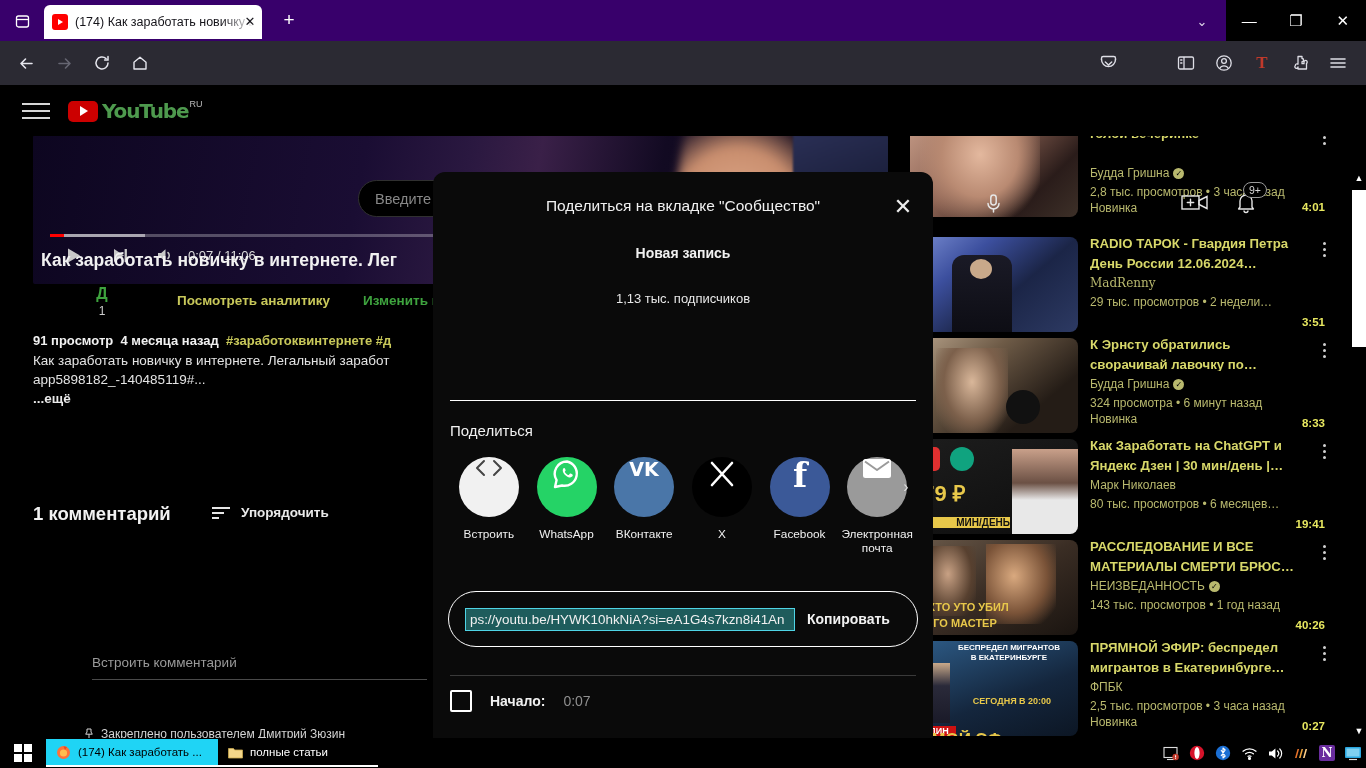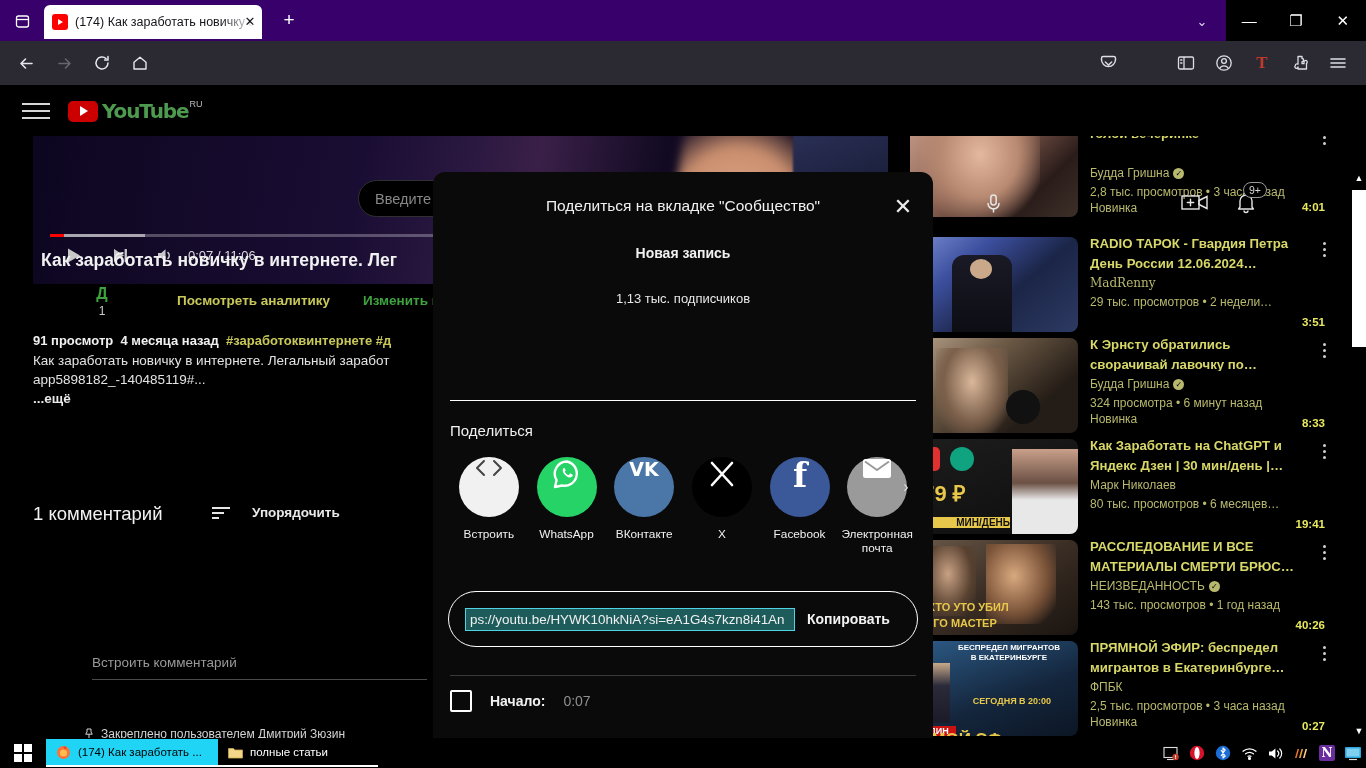--- a/index.html
+++ b/index.html
@@ -88,22 +88,22 @@
   #chan-sub{ position:absolute; left:52px; top:19px; width:34px; text-align:center; color:#ccc; font-size:12px; }
   #analytics-link{ position:absolute; left:144px; top:8px; font-size:13.5px; font-weight:700; color:#c8c85a; }
   #editvideo-link{ position:absolute; left:330px; top:8px; font-size:13.5px; font-weight:700; color:#3ea33e; white-space:nowrap; }
   #descbox{ position:absolute; left:33px; top:248px; width:420px; }
   #descbox .metaline{ font-size:13px; font-weight:700; color:#f1f1f1; white-space:nowrap; overflow:hidden; }
   #descbox .metaline .tags{ color:#c8c85a; }
   #descbox .dline{ font-size:13.5px; color:#e3e3e3; line-height:19px; white-space:nowrap; overflow:hidden;}
   #descbox .more{ font-size:13.5px; font-weight:700; color:#e9e9e9; margin-top:2px; }
 
   
-  #comments-head{ position:absolute; left:33px; top:418px; font-size:18.5px; font-weight:400; color:#f1f1f1; }
-  #sort-btn{ position:absolute; left:212px; top:420px; display:flex; align-items:center; gap:22px; }
+  #comments-head{ position:absolute; left:33px; top:418px; font-size:18.5px; font-weight:700; color:#f1f1f1; }
+  #sort-btn{ position:absolute; left:212px; top:420px; display:flex; align-items:center; gap:11px; }
   #sort-icon{ display:flex; flex-direction:column; gap:3px; width:18px; }
   #sort-icon i{ height:2px; background:#e6e6e6; display:block; }
   #sort-icon i:nth-child(1){ width:18px;} #sort-icon i:nth-child(2){ width:12px;} #sort-icon i:nth-child(3){ width:7px;}
   #sort-label{ font-size:13.5px; font-weight:700; color:#e9e9e9; }
   #comment-input{ position:absolute; left:92px; top:570px; width:335px; border-bottom:1px solid #4a4a4a; padding-bottom:9px; font-size:13.5px; color:#9a9a9a; }
   #pinned-row{ position:absolute; left:84px; top:642px; display:flex; align-items:center; gap:7px; font-size:12px; color:#d4d4d4; }
   .kebab{ display:flex; flex-direction:column; gap:3px; align-items:center; width:12px;}
   .kebab i{ width:3px;height:3px;border-radius:50%;background:#d0d0d0;display:block;}
 
   

